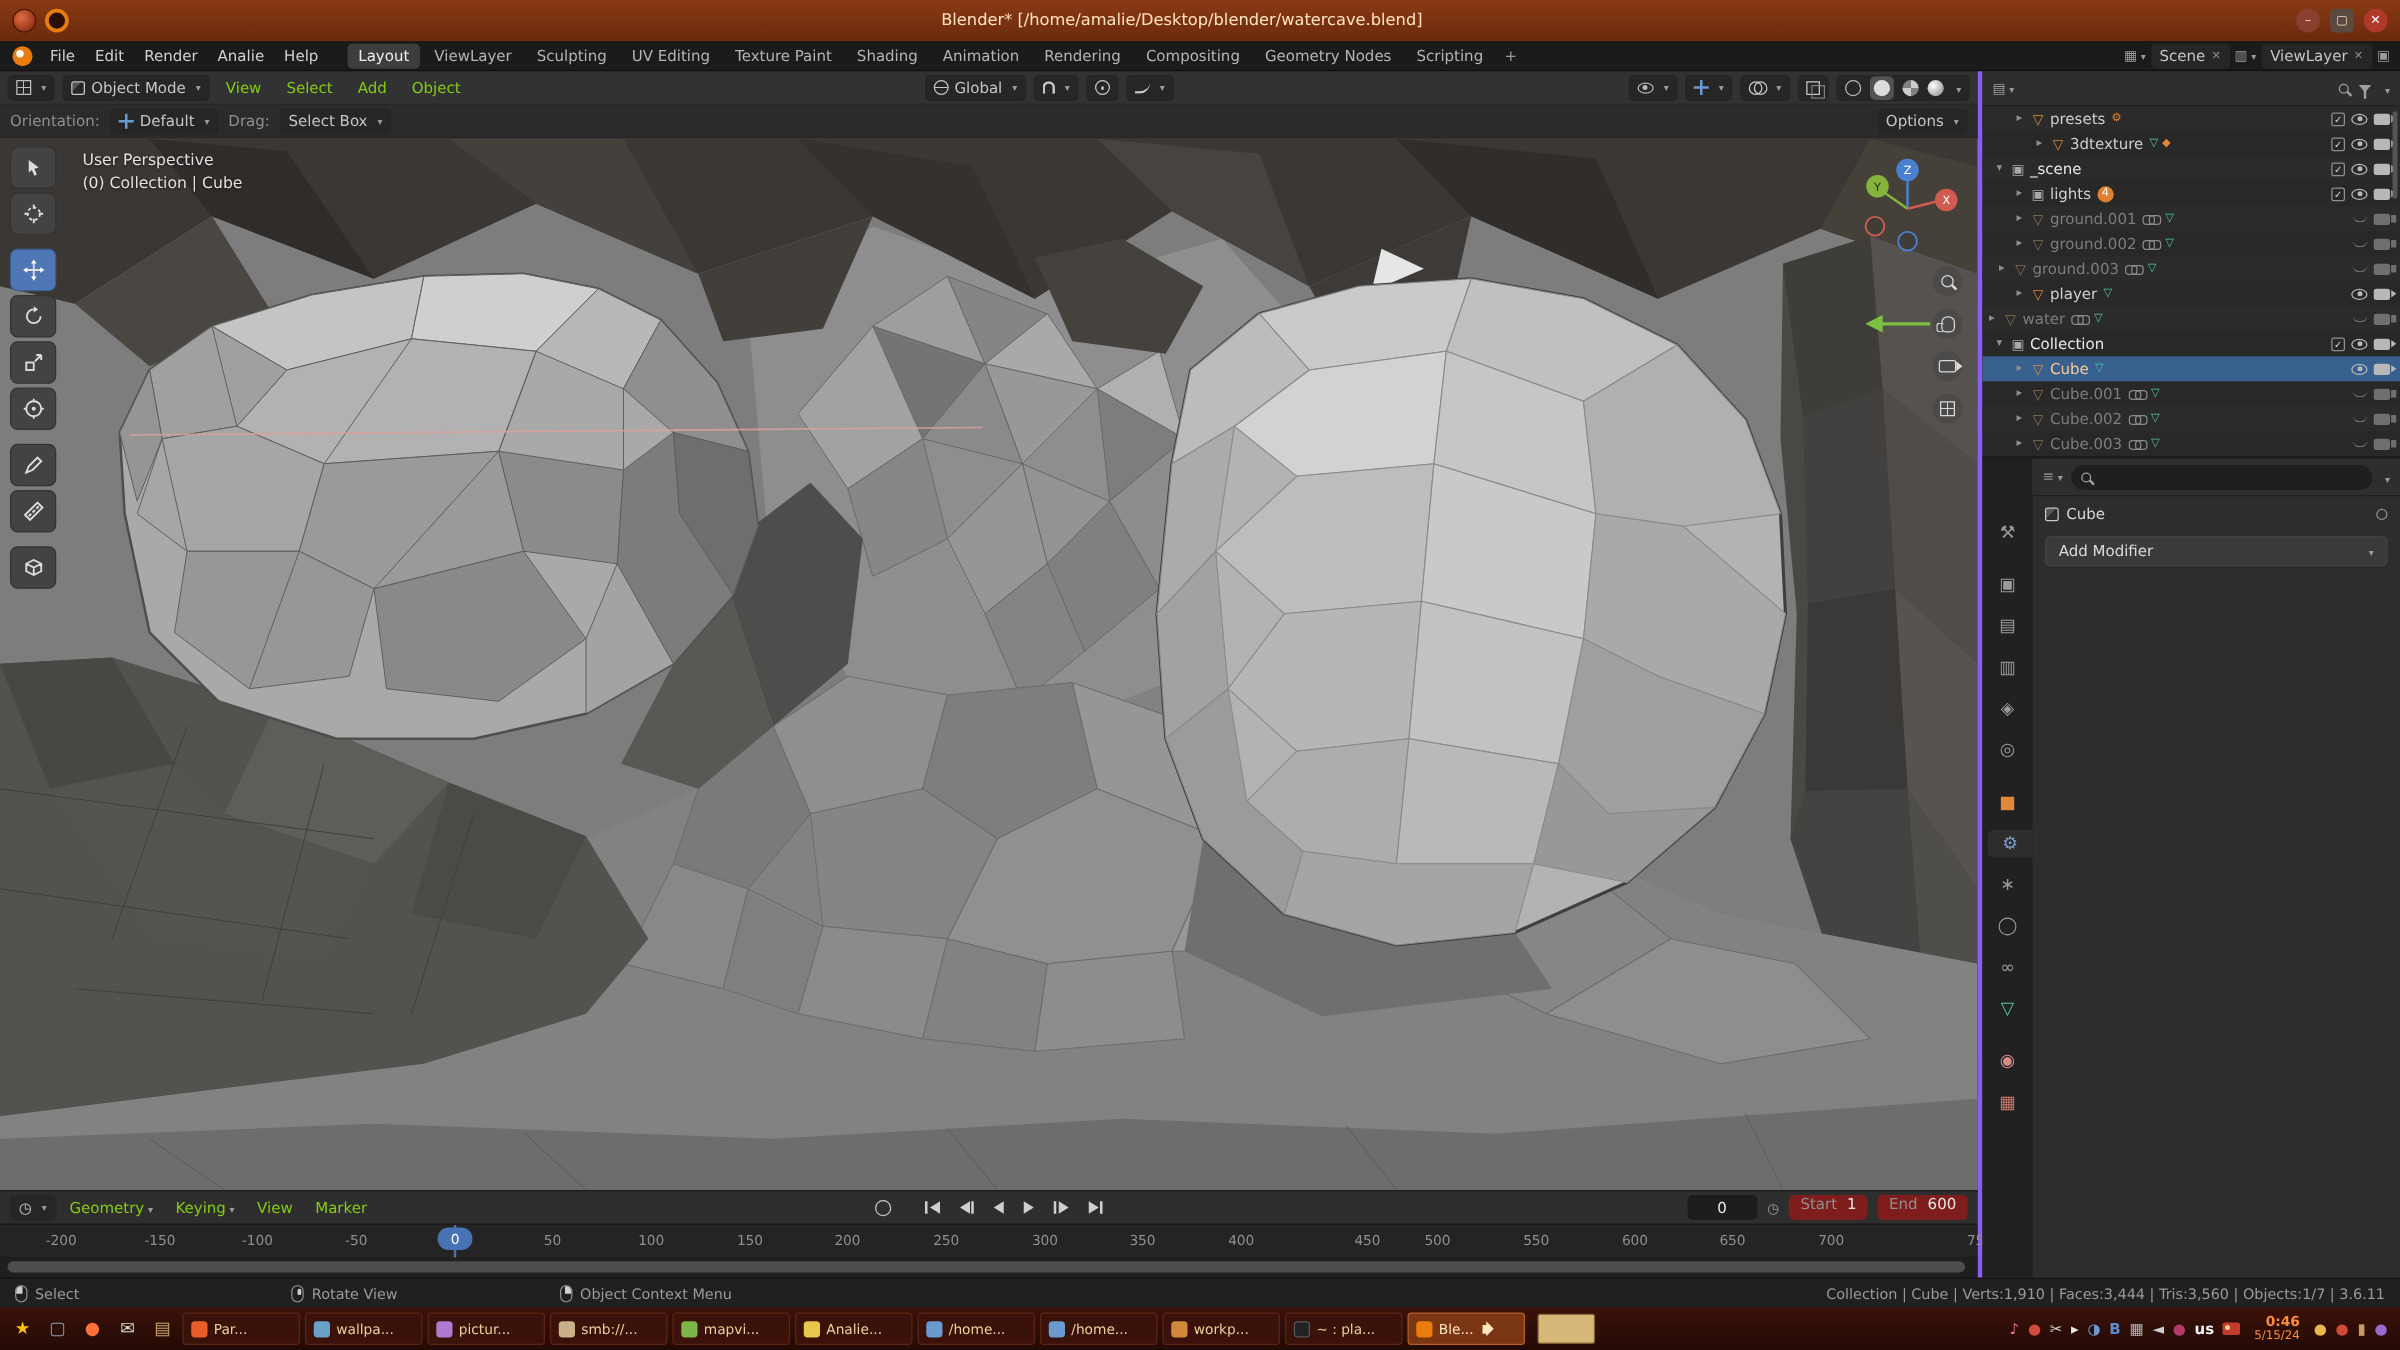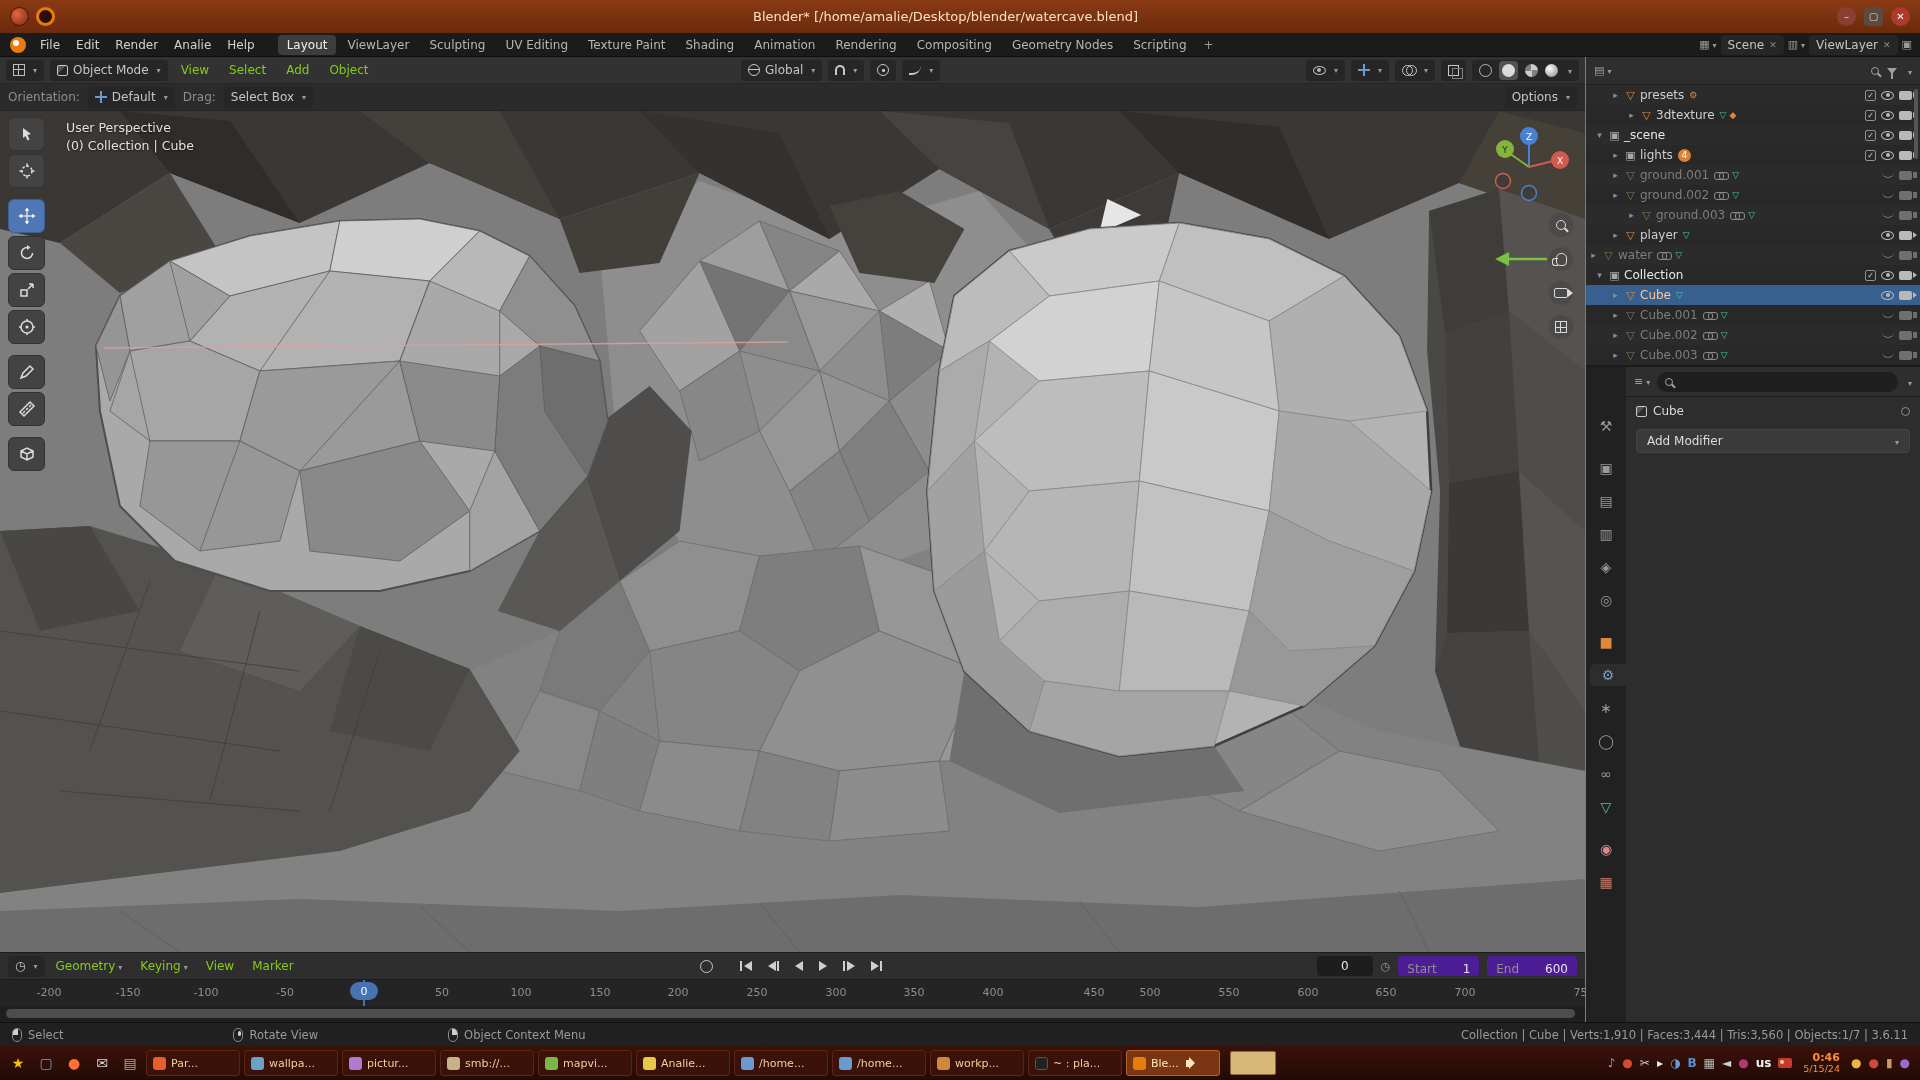--- a/index.html
+++ b/index.html
@@ -22,21 +22,21 @@
 .ws{padding:3px 9px;margin:0 1px;color:#b5b5b5;border-radius:4px;white-space:nowrap}
 .ws.active{background:#3d3d3d;color:#efefef}
 .ws.plus{color:#9a9a9a;padding:3px 6px}
 .tb-right{margin-left:auto;display:flex;align-items:center;gap:4px}
 .pillbox{display:flex;align-items:center;gap:5px;background:#262626;border-radius:4px;padding:2px 7px;height:20px}
 .xx{color:#8a8a8a;font-size:9px}
 .car::after{content:"▾";font-size:8px;color:#9a9a9a;margin-left:3px}
 .mini{color:#9a9a9a;font-size:11px}
 
 .main{display:flex;height:965px}
-.left{width:1586px;display:flex;flex-direction:column;position:relative;border-right:1px solid #8b5cf6}
+.left{width:1586px;display:flex;flex-direction:column;position:relative;border-right:4px solid #8b5cf6}
 .right{width:334px;display:flex;flex-direction:column;background:#282828}
 
 .vph{height:27px;background:#323232;display:flex;align-items:center;padding:0 6px;gap:6px;border-bottom:1px solid #262626}
 .vps{height:27px;background:#2b2b2b;display:flex;align-items:center;padding:0 8px;gap:8px;border-bottom:1px solid #222}
 .w{display:flex;align-items:center;gap:5px;background:#262626;border-radius:4px;padding:2px 7px;height:21px;white-space:nowrap}
 .flat{padding:2px 7px;color:#84cc16;white-space:nowrap}
 .lab{color:#8f8f8f}
 .spacer{flex:1}
 
 .i-grid{width:12px;height:12px;border:1px solid #bdbdbd;background:linear-gradient(transparent 45%,#bdbdbd 45% 55%,transparent 55%),linear-gradient(90deg,transparent 45%,#bdbdbd 45% 55%,transparent 55%)}
@@ -85,21 +85,21 @@
 
 .tlh{height:27px;background:#2e2e2e;display:flex;align-items:center;padding:0 8px;gap:4px;border-top:1px solid #1c1c1c;position:relative}
 .transport{position:absolute;left:700px;display:flex;align-items:center;gap:10px}
 .tbtn{display:flex;align-items:center;gap:1.5px;padding:3px}
 .tri-r{width:0;height:0;border-top:5px solid transparent;border-bottom:5px solid transparent;border-left:8px solid #cfcfcf}
 .tri-l{width:0;height:0;border-top:5px solid transparent;border-bottom:5px solid transparent;border-right:8px solid #cfcfcf}
 .bar{width:2px;height:10px;background:#cfcfcf}
 .autokey{width:13px;height:13px;border:1.6px solid #c8c8c8;border-radius:50%;margin-right:14px}
 .tl-right{margin-left:auto;display:flex;align-items:center;gap:8px}
 .framebox{width:56px;height:20px;background:#1d1d1d;border-radius:4px;color:#e8e8e8;display:flex;align-items:center;justify-content:center}
-.rangepill{height:20px;background:#4c1d95;border-radius:4px;display:flex;align-items:flex-end;gap:26px;padding:0 9px}
+.rangepill{height:20px;background:#7f1d1d;border-radius:4px;display:flex;align-items:flex-start;gap:8px;padding:0 9px}
 .rangepill b{color:#e4e4e4;font-weight:normal}
 .tlr{height:27px;background:#242424;position:relative;border-top:1px solid #1c1c1c}
 .tick{position:absolute;top:6px;width:44px;text-align:center;color:#8f8f8f;font-size:11px}
 .playline{position:absolute;left:363px;top:0;width:2px;height:27px;background:#4772b3}
 .playhead{position:absolute;left:350px;top:2px;width:28px;height:18px;background:#4772b3;border-radius:9px;color:#fff;display:flex;align-items:center;justify-content:center;font-size:11px}
 .tls{height:16px;background:#1f1f1f;position:relative}
 .hscroll{position:absolute;left:6px;right:10px;top:3px;height:9px;background:#4d4d4d;border-radius:5px}
 
 .outliner{height:308px;display:flex;flex-direction:column;background:#282828;position:relative}
 .oh{height:28px;background:#2e2e2e;display:flex;align-items:center;padding:0 8px;gap:8px;border-bottom:1px solid #1e1e1e}
@@ -643,21 +643,21 @@
         <span class="olbl">ground.002</span>
         <span class="oex">
             <span class="i-link"></span>
             <span class="c-teal">▽</span>
           </span>
         <span class="oright">
             <span class="i-eyeoff"></span>
             <span class="i-cam"></span>
           </span>
       </div>
-      <div class="orow dim" style="padding-left:38px">
+      <div class="orow dim" style="padding-left:8px">
         <span class="tw closed"></span>
         <span class="oi mesh c-dim"></span>
         <span class="olbl">ground.003</span>
         <span class="oex">
             <span class="i-link"></span>
             <span class="c-teal">▽</span>
           </span>
         <span class="oright">
             <span class="i-eyeoff"></span>
             <span class="i-cam"></span>

